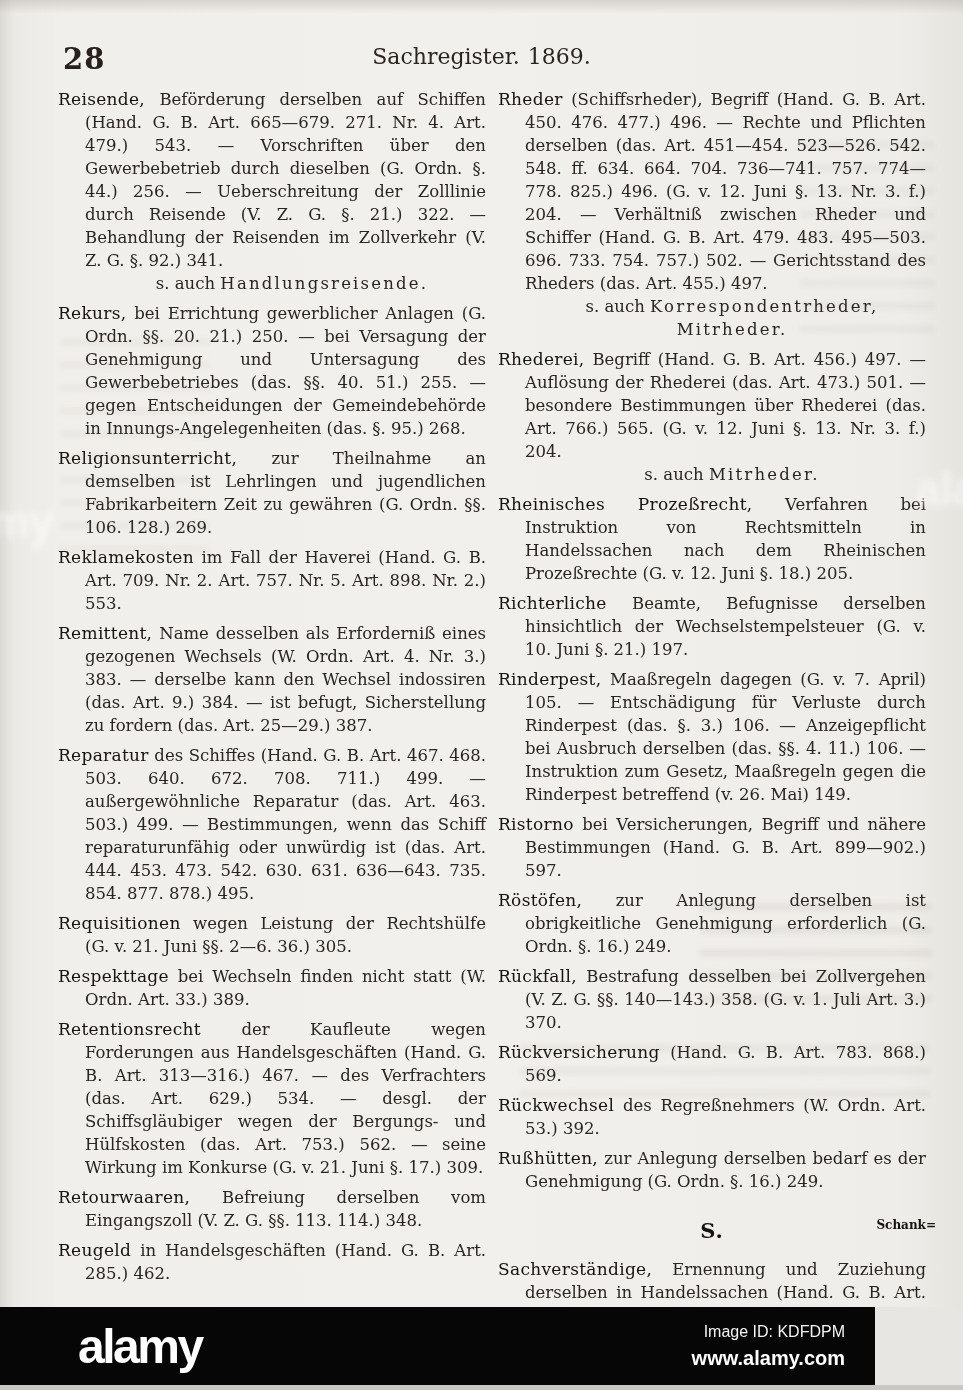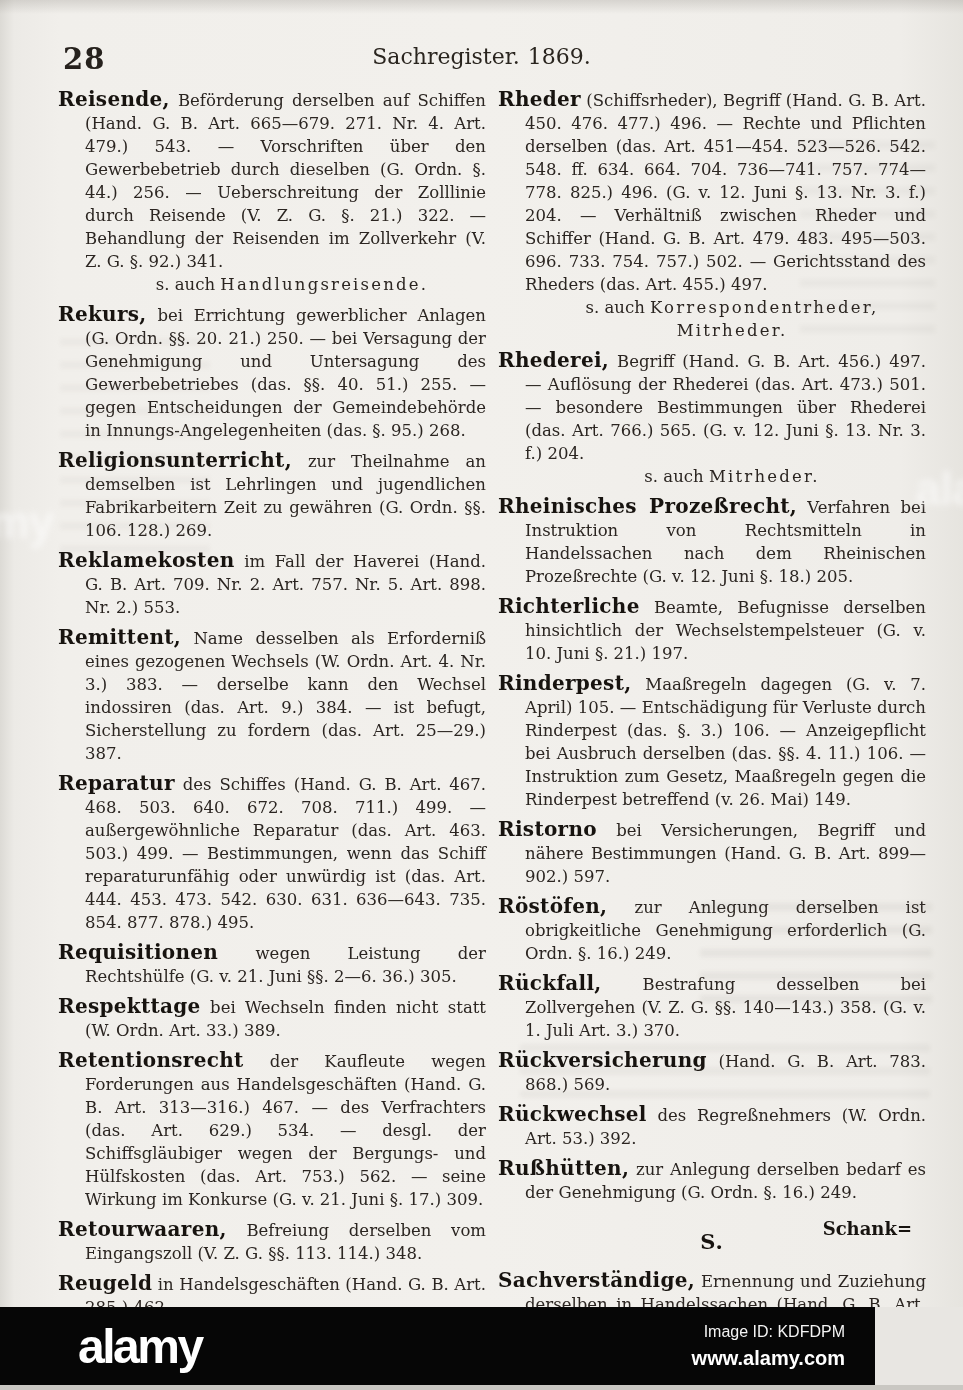--- a/index.html
+++ b/index.html
@@ -40,33 +40,33 @@
     font-size:16.5px;line-height:23px;color:#2b2521;
     text-align:justify;
   }
   #col-left{left:0;}
   #col-right{left:440px;width:428px;}
   .entry{
     padding-left:27px;text-indent:-27px;
     margin:0 0 7px 0;
   }
   .term{
-    font-weight:bold;font-size:20px;color:#17130f;letter-spacing:.3px;
+    font-weight:normal;font-size:17px;color:#17130f;letter-spacing:.3px;
   }
   .see-also{
     text-indent:0;margin-left:13px;text-align:center;
   }
   .see-also .spaced{letter-spacing:2.2px;}
   .section-heading{
     text-align:center;font-weight:bold;font-size:21px;color:#17130f;
     margin:26px 0 16px 0;letter-spacing:1px;
   }
   .catchword{
-    position:absolute;top:1218px;left:484px;width:428px;
-    text-align:right;font-weight:bold;font-size:18px;color:#17130f;
+    position:absolute;top:1218px;left:508px;width:428px;
+    text-align:right;font-weight:bold;font-size:12px;color:#17130f;
   }
   
   .ghost{
     position:absolute;pointer-events:none;
     background:repeating-linear-gradient(0deg,transparent 0 7px,rgba(104,98,90,.20) 7px 15px,transparent 15px 23px);
     filter:blur(2px);opacity:.38;
   }
   .ghost-1{left:700px;top:900px;width:232px;height:110px;}
   .ghost-2{left:520px;top:1035px;width:410px;height:70px;opacity:.3;}
   .ghost-3{left:60px;top:330px;width:150px;height:230px;opacity:.22;}

